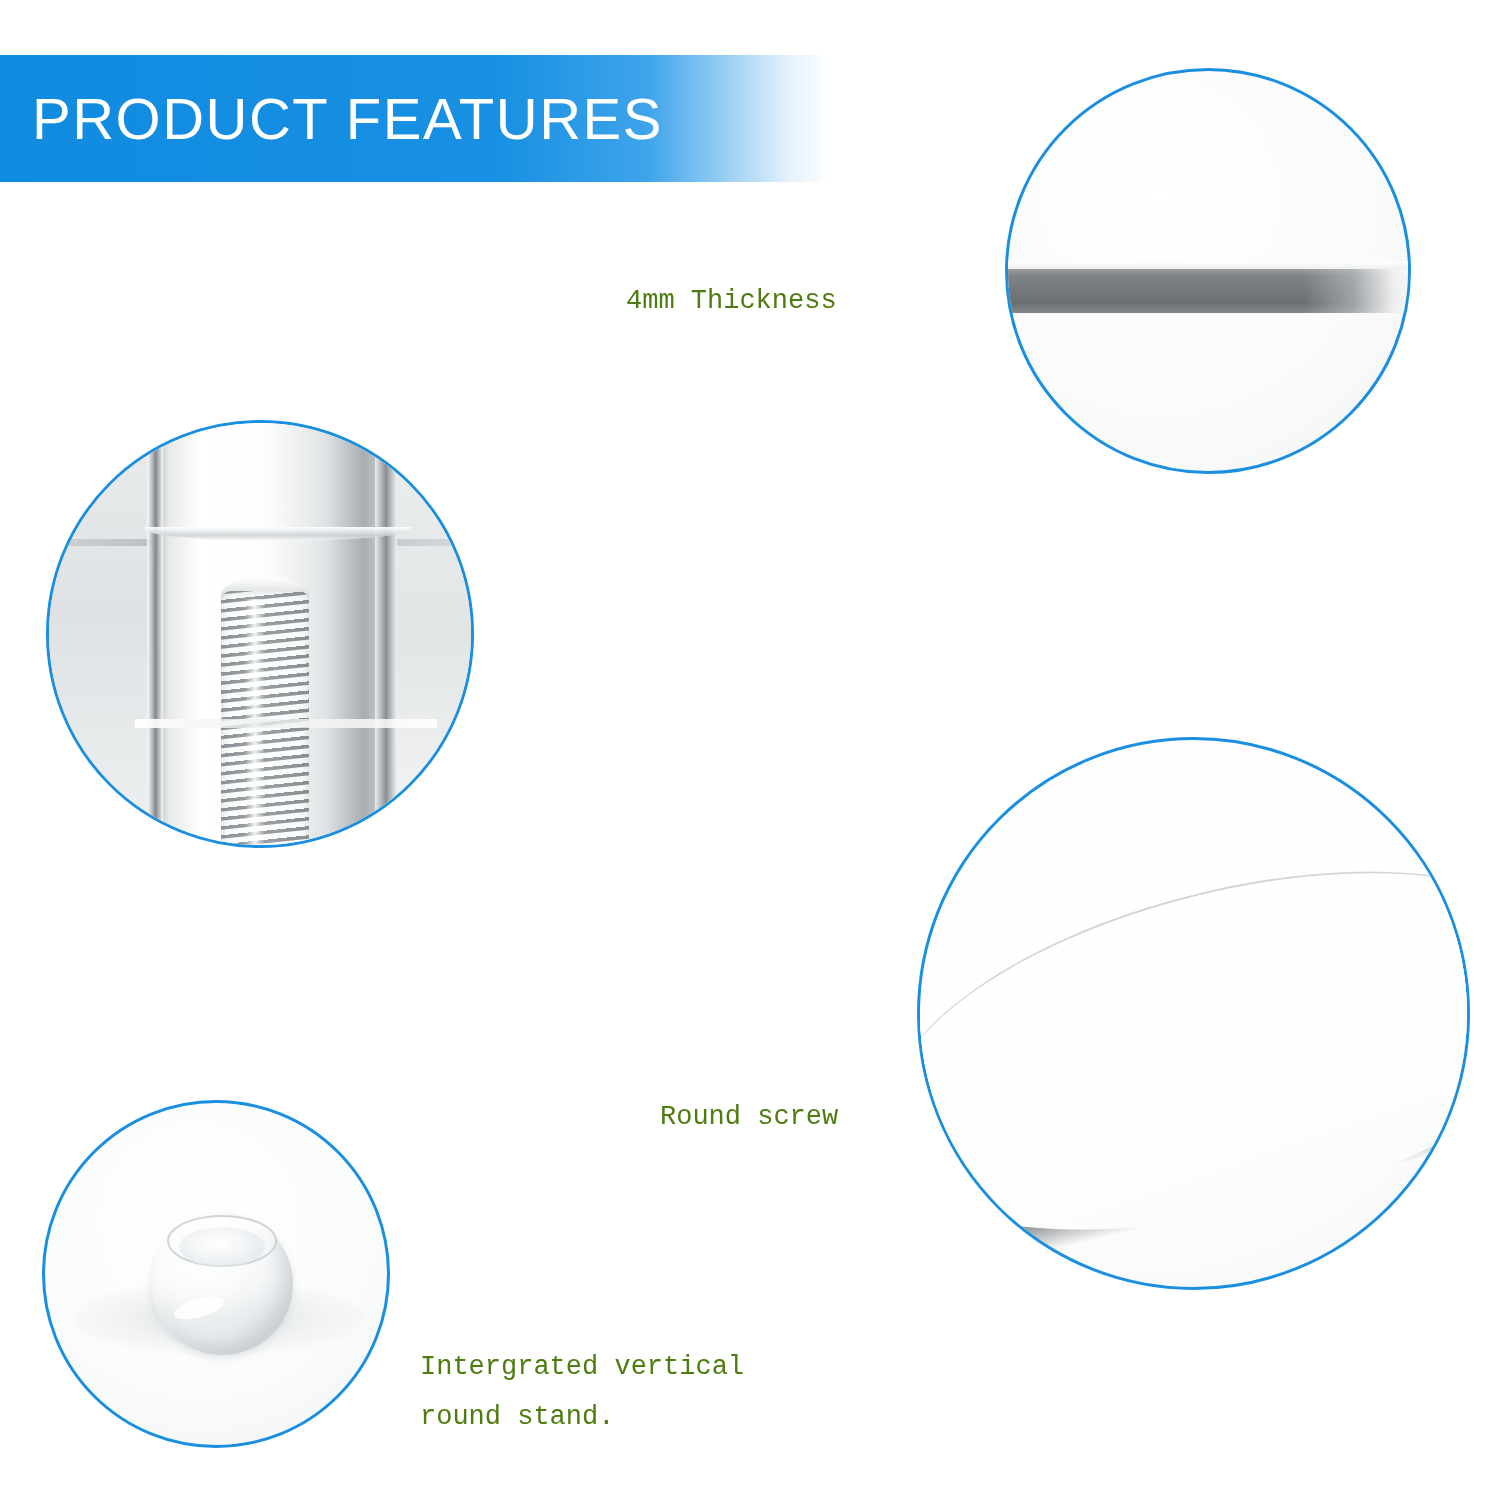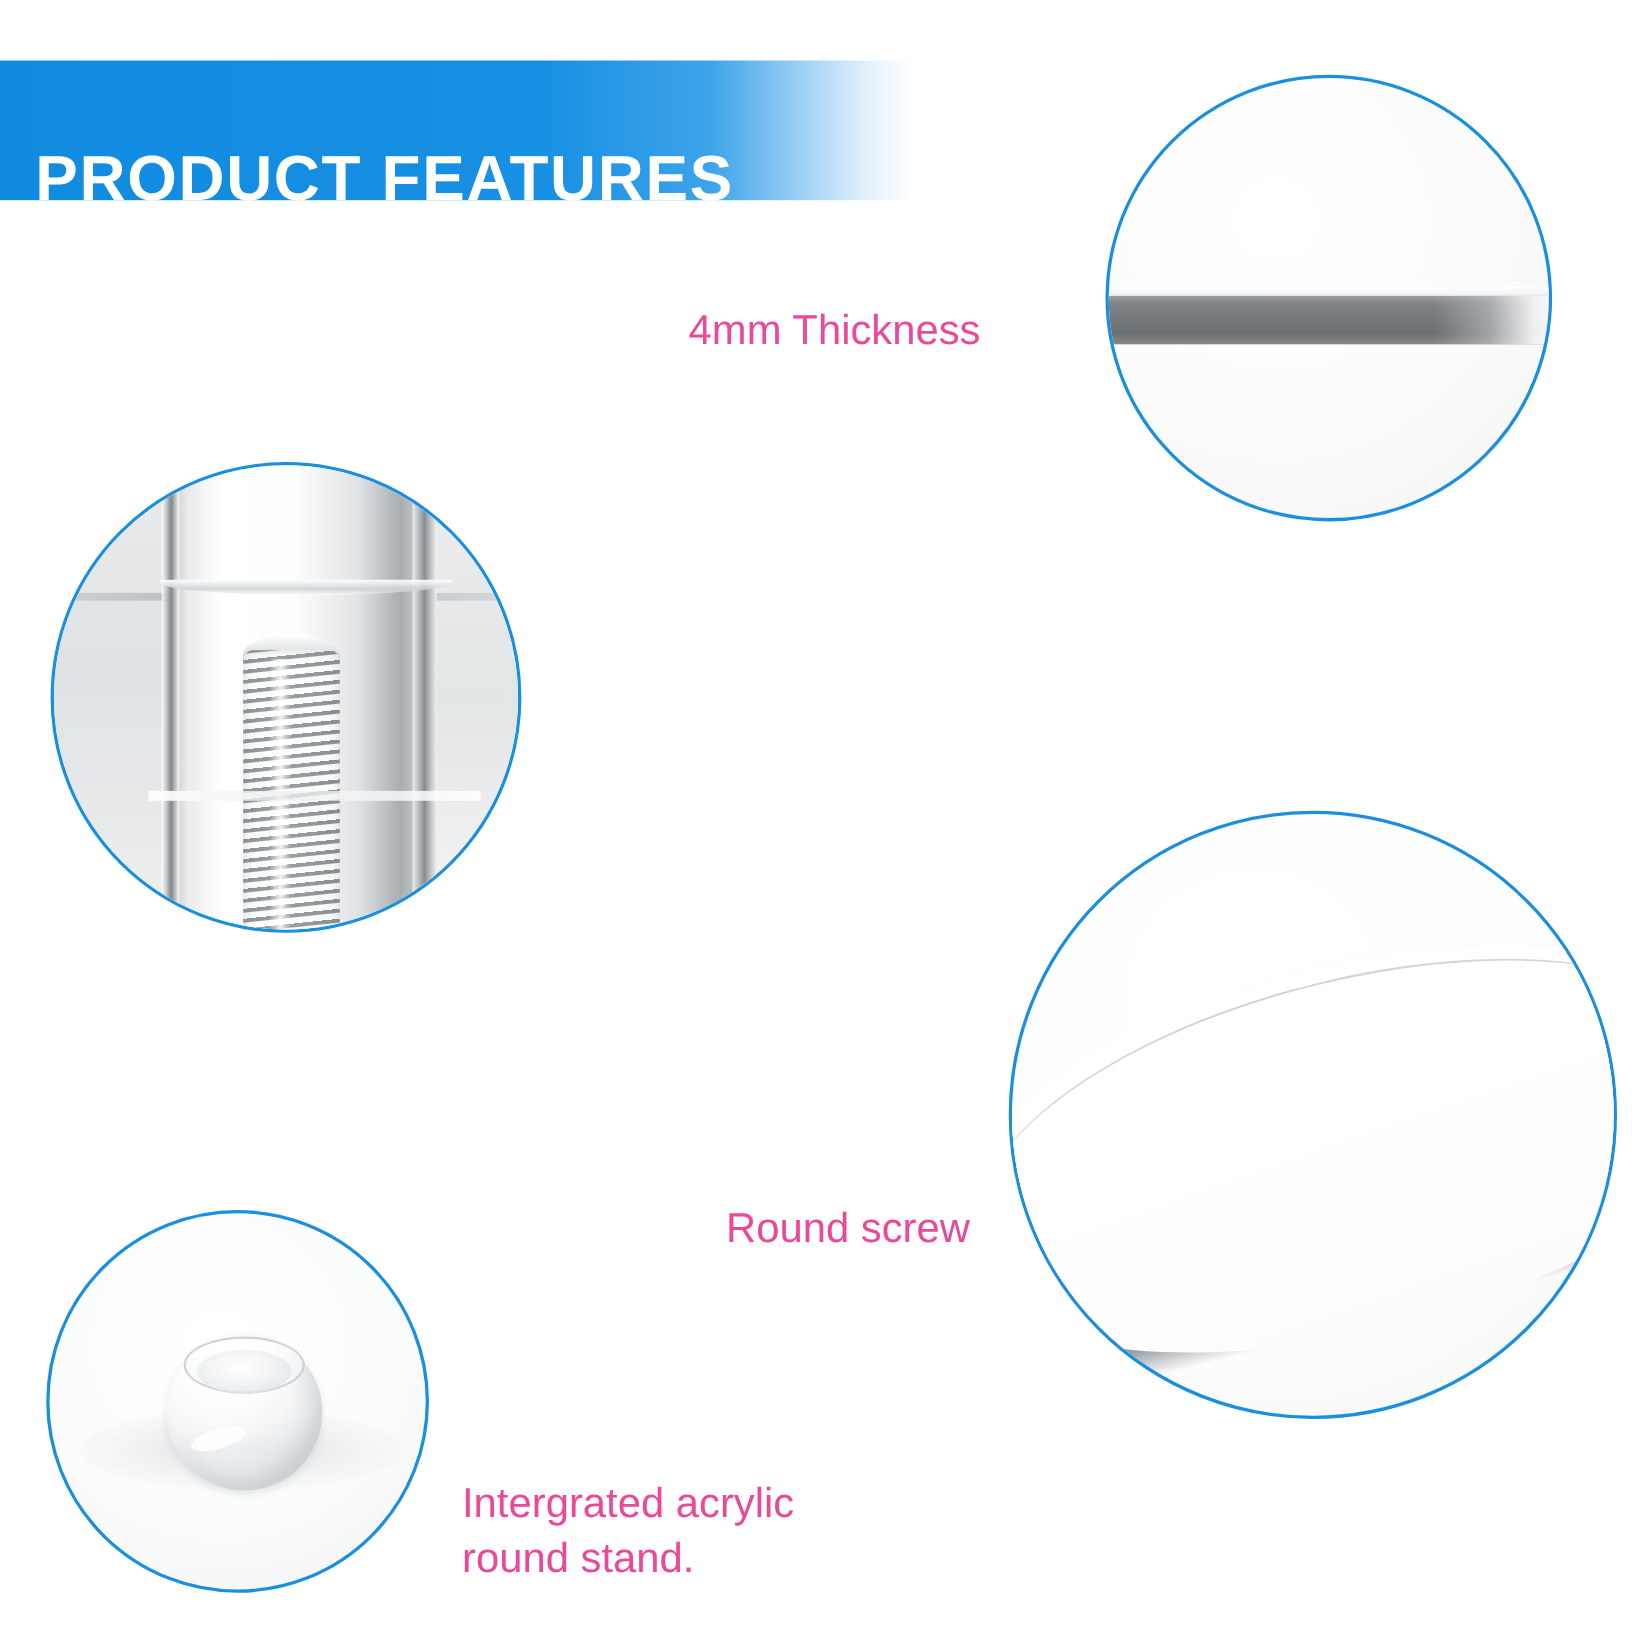--- a/index.html
+++ b/index.html
@@ -34,25 +34,24 @@
                 #FFFFFF 100%);
   }
   .banner-title {
     position: absolute;
     left: 32px;
     top: 50%;
     transform: translateY(-50%);
     color: #ffffff;
     font-family: "Liberation Sans", sans-serif;
     font-size: 58px;
-    font-weight: bold;
+    font-weight: normal;
     letter-spacing: 1.5px;
     white-space: nowrap;
     line-height: 1;
-    margin-top: 44px;
   }
 
   
   .circle {
     position: absolute;
     border-radius: 50%;
     border: 3px solid #1A8FE0;
     overflow: hidden;
     background: #ffffff;
     box-sizing: border-box;
@@ -321,23 +320,23 @@
     width: 52px;
     height: 18px;
     border-radius: 50%;
     background: rgba(255,255,255,0.85);
     transform: rotate(-16deg);
   }
 
   
   .label {
     position: absolute;
-    color: #ec4899;
-    font-family: Liberation Sans, sans-serif;
-    font-size: 38px;
+    color: #4d7c0f;
+    font-family: Liberation Mono, monospace;
+    font-size: 27px;
     line-height: 50px;
     font-weight: 400;
     white-space: pre-line;
   }
   #label-thickness { left: 626px; top: 276px; }
   #label-screw     { left: 512px; top: 655px; }
   #label-edge      { left: 660px; top: 1092px; }
   #label-stand     { left: 420px; top: 1342px; }
 </style>
 </head>
@@ -377,16 +376,16 @@
   </div>
   <div class="label" id="label-edge">Round screw</div>
 
   <div class="circle" id="circle-stand">
     <div class="stand-shadow"></div>
     <div class="stand-ball"></div>
     <div class="stand-rim"></div>
     <div class="stand-inner"></div>
     <div class="stand-gloss"></div>
   </div>
-  <div class="label" id="label-stand">Intergrated acrylic
+  <div class="label" id="label-stand">Intergrated vertical
 round stand.</div>
 
 </div>
 
 </body></html>

